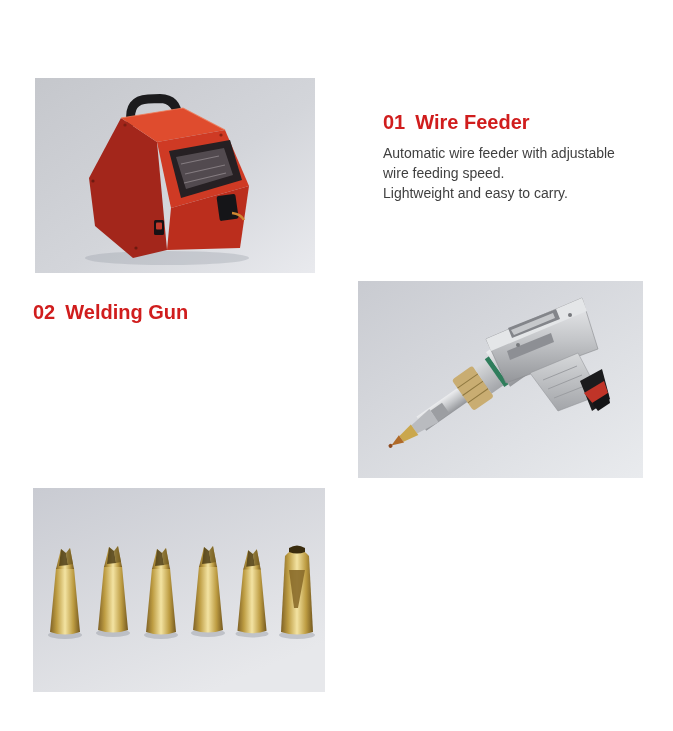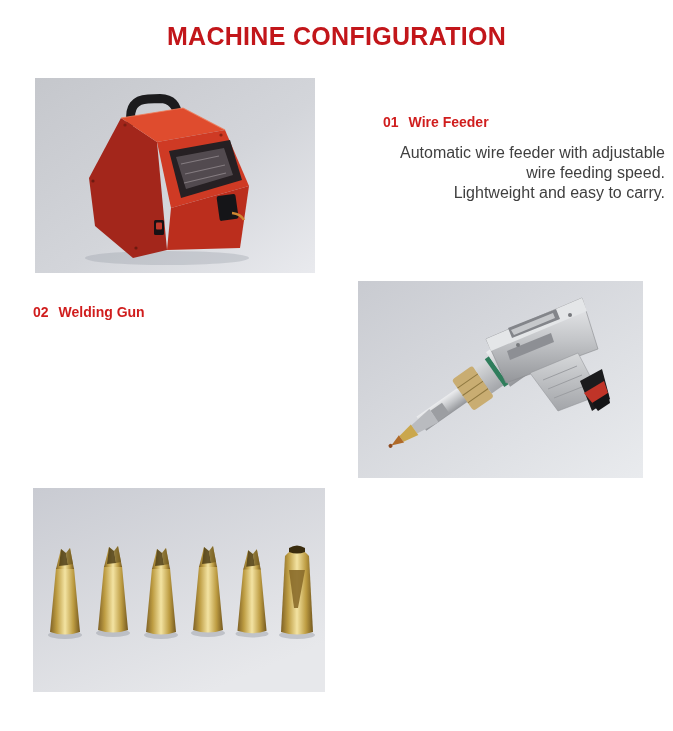--- a/index.html
+++ b/index.html
@@ -26,39 +26,37 @@
   .photo-1 { left:35px;  top:78px;  width:280px; height:195px; }
   .photo-2 { left:358px; top:281px; width:285px; height:197px; }
   .photo-3 { left:33px;  top:488px; width:292px; height:204px; }
 
   .section-text { position:absolute; }
   .text-1 { left:383px; top:110px; width:282px; }
   .text-2 { left:33px;  top:300px; width:335px; }
   .text-3 { left:343px; top:510px; width:330px; }
 
   .section-heading {
-    font-size:14px; font-weight:700; line-height:24px;
+    font-size:20px; font-weight:700; line-height:24px;
     color:var(--heading-red, #d01d1d);
   }
   .section-heading .num { margin-right:10px; }
 
   .section-desc {
     margin-top:9px;
-    font-size:16px; line-height:20px;
+    font-size:14px; line-height:20px;
     color:var(--body-text, #3f3f3f);
     white-space:pre-line;
-    text-align:right;
   }
 </style>
 </head>
 <body>
 
 <div class="page">
 
-  <h1 class="page-title">MACHINE CONFIGURATION</h1>
 
   <div class="photo photo-1">
     <svg viewBox="0 0 280 195" xmlns="http://www.w3.org/2000/svg">
       <defs>
         <linearGradient id="pbg1" x1="0" y1="0" x2="1" y2="1">
           <stop offset="0" stop-color="#c5c7cc"></stop>
           <stop offset="0.55" stop-color="#d3d5da"></stop>
           <stop offset="1" stop-color="#e9eaee"></stop>
         </linearGradient>
       </defs>

